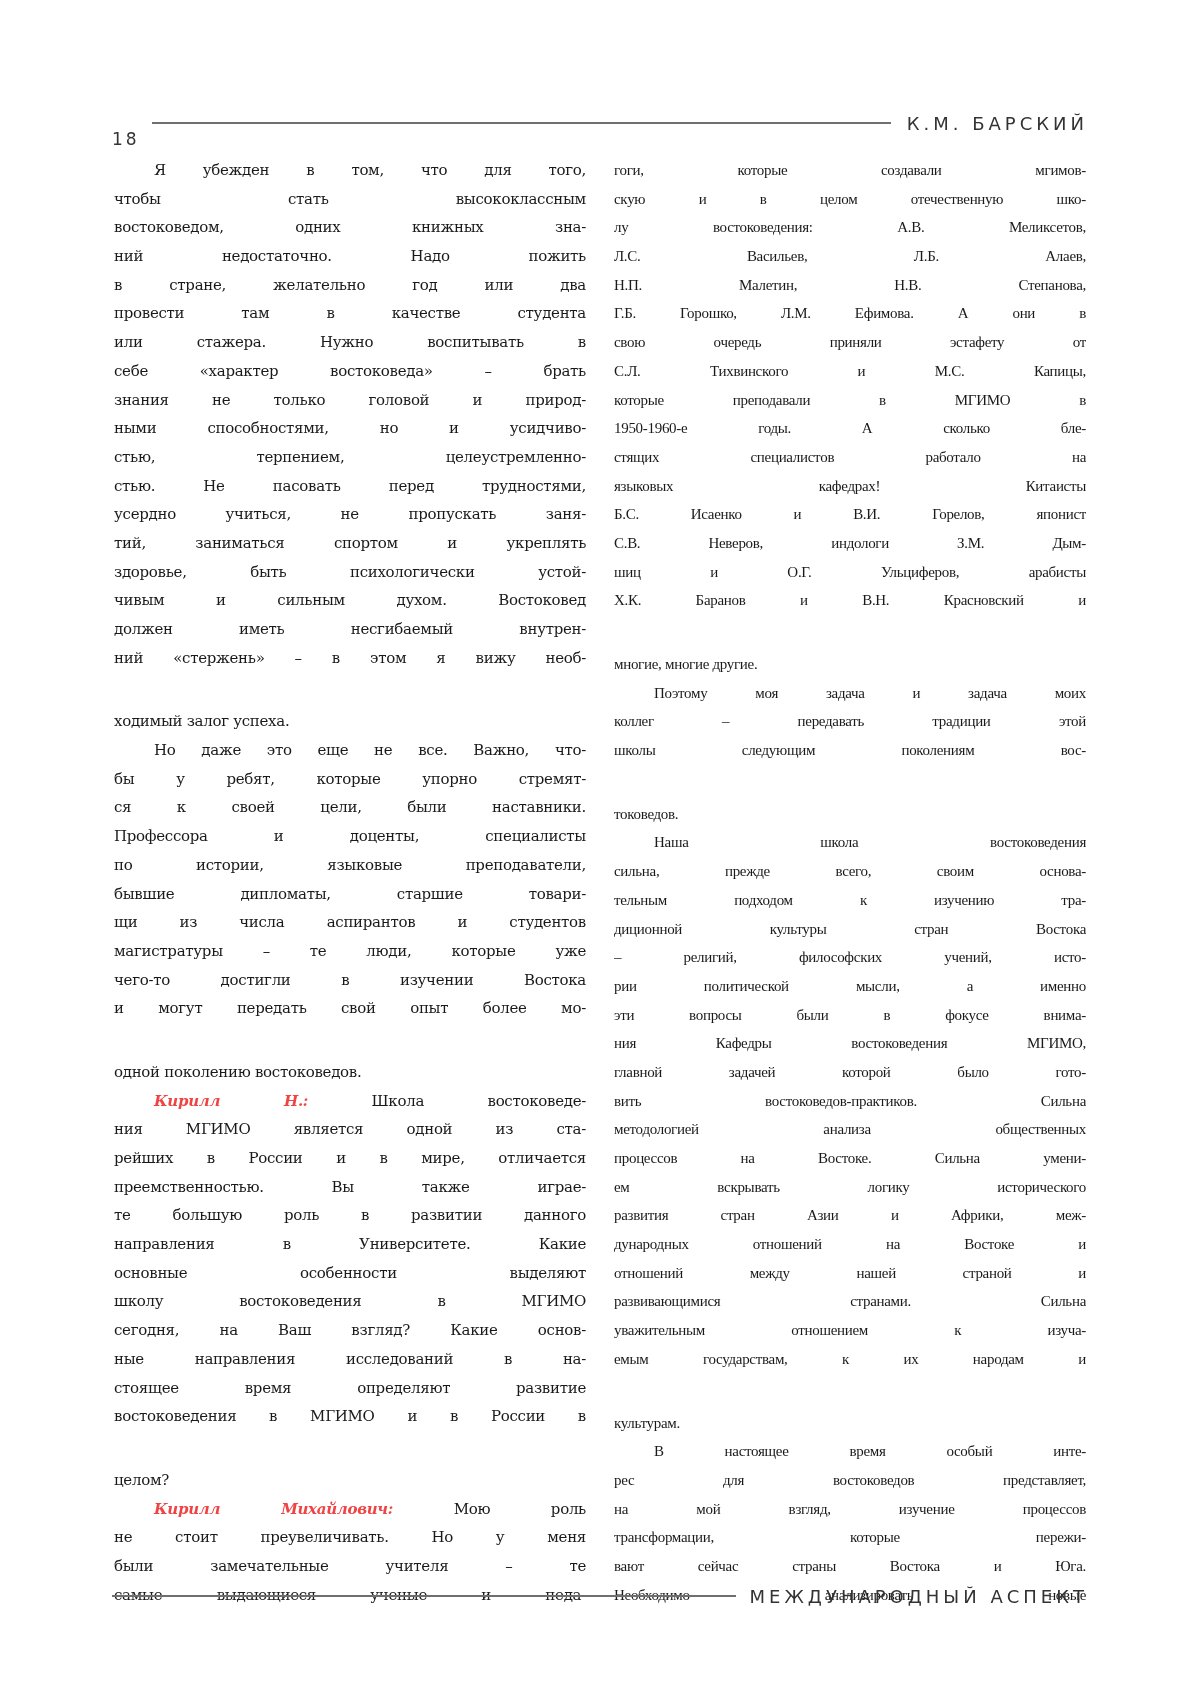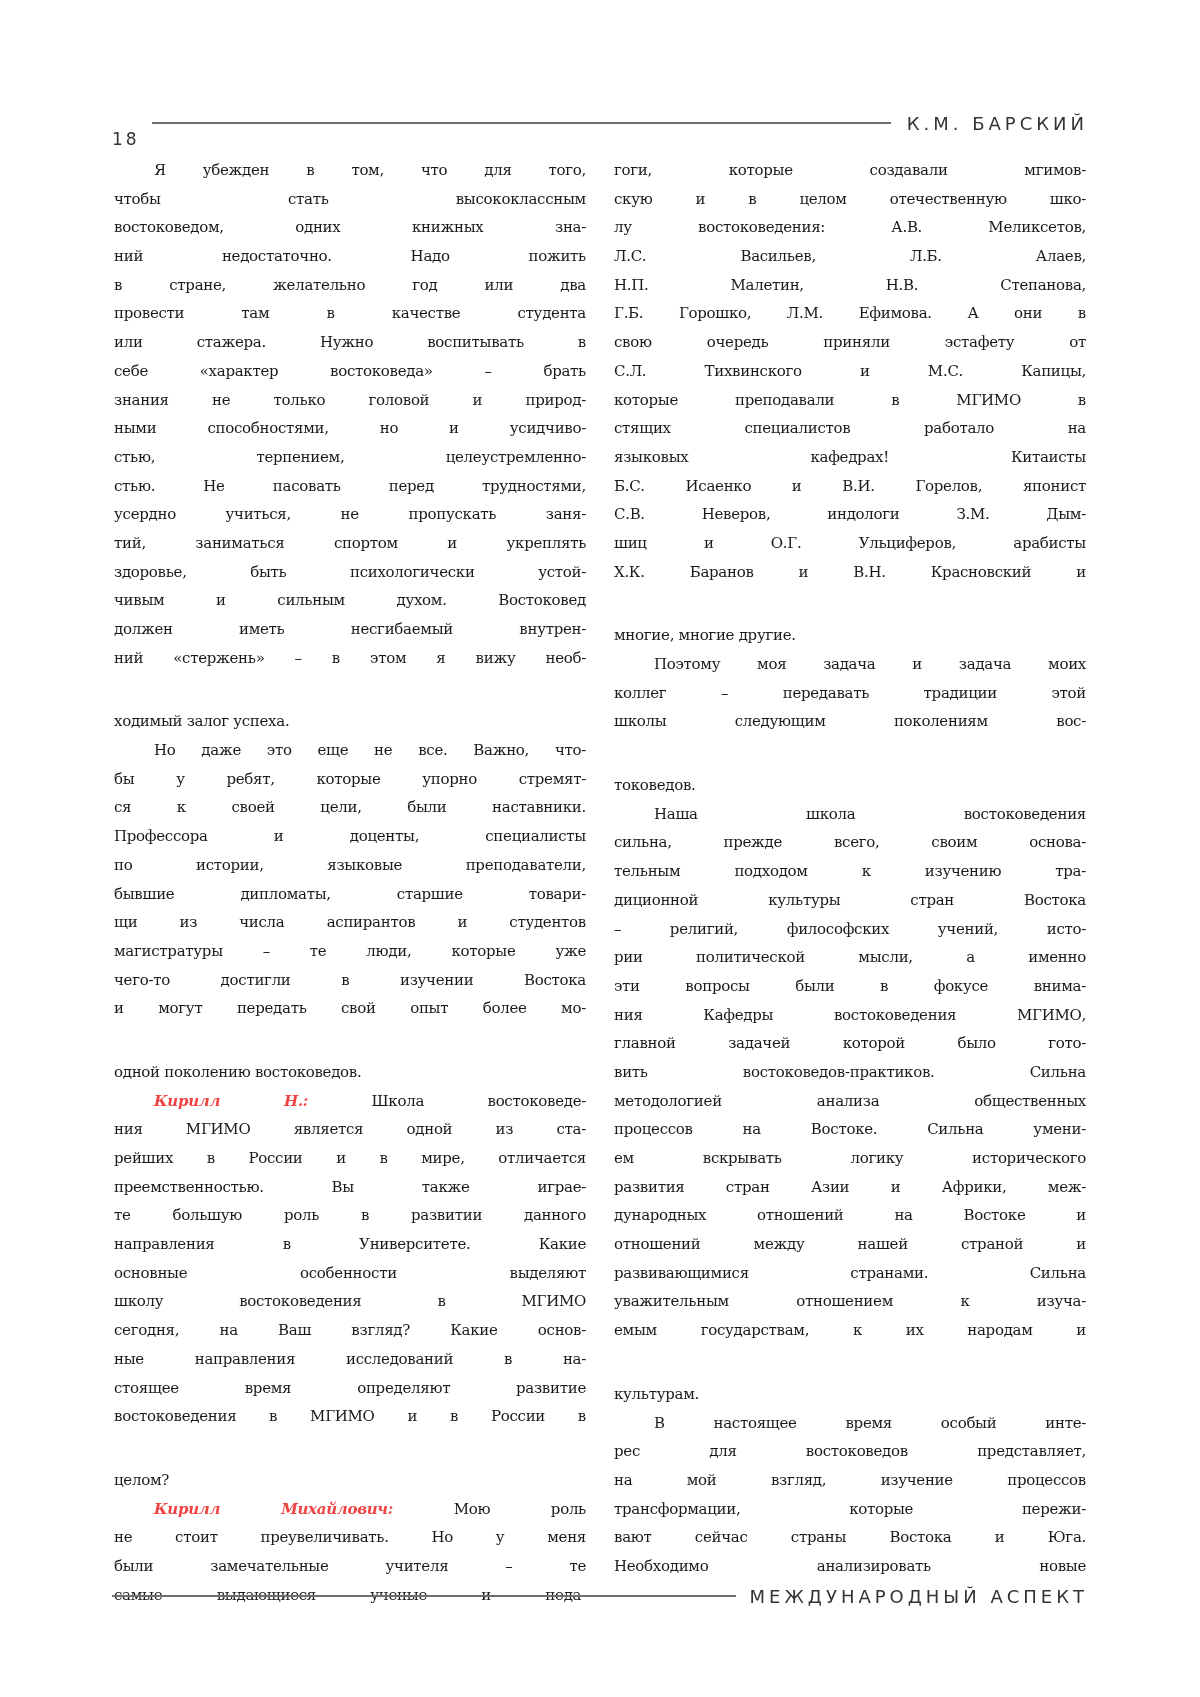--- a/index.html
+++ b/index.html
@@ -18,21 +18,21 @@
     display: flex; align-items: center;
     font-family: "DejaVu Sans", sans-serif; color: #333; margin-top: 21px;
   }
   .foot-rule { flex: 1; height: 2px; background: #6f6f6f; margin-right: 14px; }
   .journal { font-size: 18px; letter-spacing: 4px; }
   .col {
     position: absolute; top: 156px; width: 472px;
     font-family: "DejaVu Serif", serif; font-size: 15px; color: #1a1a1a;
   }
   .col.left { left: 114px; }
-  .col.right { left: 614px; }
+  .col.right { left: 614px; font-family: Liberation Serif, serif; }
   .ln {
     display: block; height: 28.7px; line-height: 28.7px; white-space: nowrap;
     text-align: justify; text-align-last: justify; overflow: hidden;
     letter-spacing: -0.3px;
   }
   .ln.last { text-align-last: left; margin-top: 35px; }
   .ln.ind { padding-left: 40px; }
   .spk { color: #ef4444; font-weight: bold; font-style: italic; }
 </style>
 </head>
@@ -99,20 +99,21 @@
   <div class="col right">
     <span class="ln">гоги, которые создавали мгимов-</span>
     <span class="ln">скую и в целом отечественную шко-</span>
     <span class="ln">лу востоковедения: А.В. Меликсетов,</span>
     <span class="ln">Л.С. Васильев, Л.Б. Алаев,</span>
     <span class="ln">Н.П. Малетин, Н.В. Степанова,</span>
     <span class="ln">Г.Б. Горошко, Л.М. Ефимова. А они в</span>
     <span class="ln">свою очередь приняли эстафету от</span>
     <span class="ln">С.Л. Тихвинского и М.С. Капицы,</span>
     <span class="ln">которые преподавали в МГИМО в</span>
+    <span class="ln">1950-1960-е годы. А сколько бле-</span>
     <span class="ln">стящих специалистов работало на</span>
     <span class="ln">языковых кафедрах! Китаисты</span>
     <span class="ln">Б.С. Исаенко и В.И. Горелов, японист</span>
     <span class="ln">С.В. Неверов, индологи З.М. Дым-</span>
     <span class="ln">шиц и О.Г. Ульциферов, арабисты</span>
     <span class="ln">Х.К. Баранов и В.Н. Красновский и</span>
     <span class="ln last">многие, многие другие.</span>
     <span class="ln ind">Поэтому моя задача и задача моих</span>
     <span class="ln">коллег – передавать традиции этой</span>
     <span class="ln">школы следующим поколениям вос-</span>

